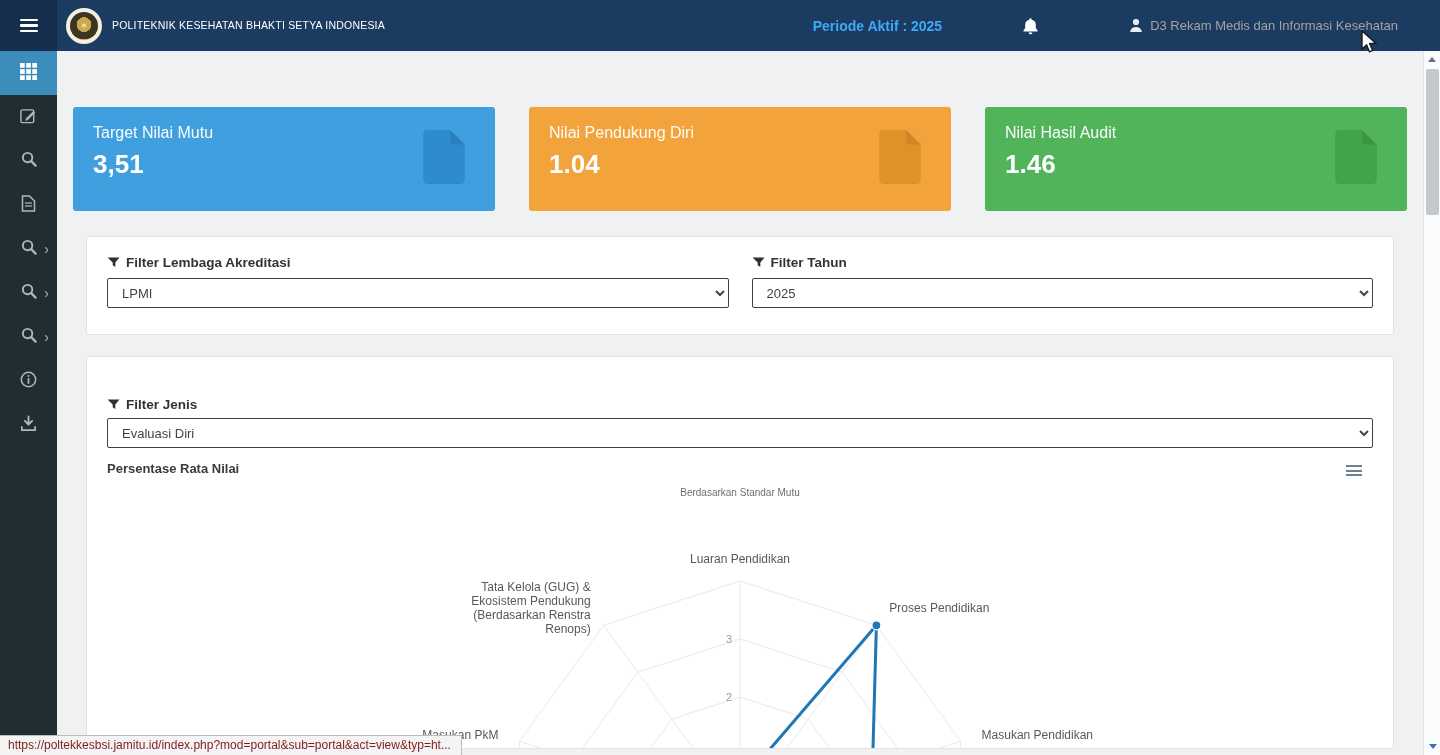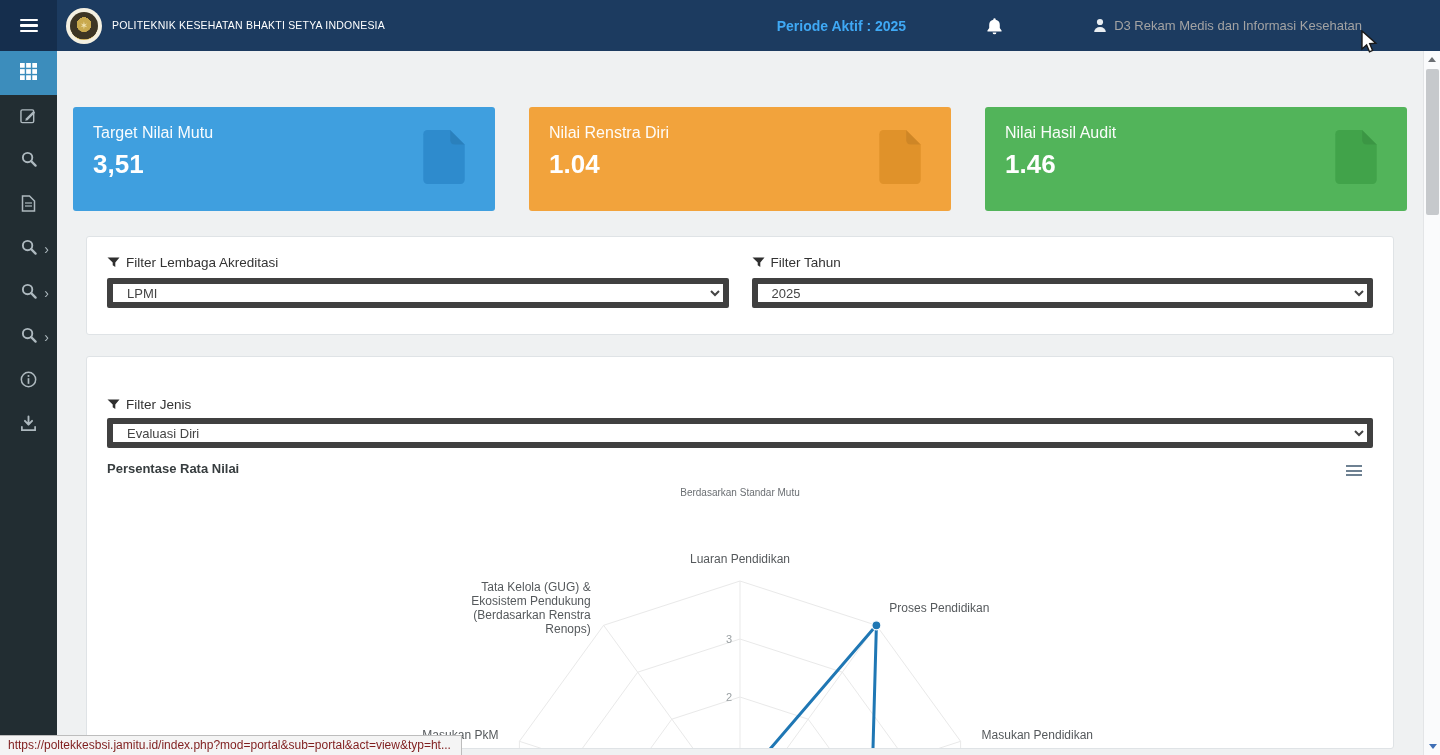--- a/index.html
+++ b/index.html
@@ -13,21 +13,21 @@
                 align-items: center; justify-content: center; gap: 3px; cursor: pointer; flex: none; }
   .nav-toggle i { width: 18px; height: 2.5px; background: #fff; border-radius: 1px; display: block; }
   .brand { display: flex; align-items: center; gap: 10px; padding-left: 9px; }
   .logo { width: 36px; height: 36px; border-radius: 50%; background: #f4f0e1; flex: none;
           display: flex; align-items: center; justify-content: center; }
   .logo .inner { width: 28px; height: 28px; border-radius: 50%;
           background: radial-gradient(circle at 50% 45%, #c9a94e 0 35%, #3d3524 36% 70%, #c9a94e 71%);
           display: flex; align-items: center; justify-content: center; color: #f2e4b3; font-size: 10px; }
   .brand-title { color: #f2f2f2; font-size: 15px; font-style: italic; font-weight: bold; line-height: 18px; }
   .brand-sub { color: #ffffff; font-size: 10.5px; letter-spacing: .2px; line-height: 13px; }
-  .nav-right { margin-left: auto; display: flex; align-items: center; padding-right: 78px; gap: 48px; }
+  .nav-right { margin-left: auto; display: flex; align-items: center; padding-right: 42px; gap: 48px; }
   .periode { font-size: 14px; font-weight: bold; margin-right: 32px; }
   .bell { margin-right: 42px; display: flex; cursor: pointer; }
   .user { display: flex; align-items: center; gap: 7px; color: #a3a3a3; font-size: 13px; cursor: pointer; }
 
   
   .sidebar { position: absolute; top: 51px; left: 0; width: 57px; height: 704px; background: #222d32; z-index: 20; }
   .sb-item { height: 44px; display: flex; align-items: center; justify-content: center;
              color: #aeb9bf; position: relative; cursor: pointer; }
   .sb-item.active { background: #3c8dbc; color: #ffffff; }
   .sb-ch { position: absolute; right: 8px; top: 50%; transform: translateY(-50%);
@@ -38,24 +38,24 @@
   .cards { display: flex; gap: 34px; margin: 56px 16px 0 16px; }
   .card { flex: 1; height: 104px; border-radius: 3px; position: relative; color: #fff;
           padding: 17px 20px; overflow: hidden; }
   .card-title { font-size: 16px; font-weight: 400; opacity: .97; }
   .card-value { font-size: 26px; font-weight: bold; margin-top: 7px; }
   .card-ic { position: absolute; right: 26px; top: 50%; transform: translateY(-50%); }
 
   .panel { background: #ffffff; border: 1px solid #dfe3e6; border-radius: 3px; margin: 0 29px; }
   .panel-filters { margin-top: 25px; padding: 18px 20px 26px; display: flex; gap: 23px; }
   .fcol { flex: 1; }
-  .flabel { display: flex; align-items: center; gap: 6px; font-size: 13.5px; font-weight: normal;
+  .flabel { display: flex; align-items: center; gap: 6px; font-size: 13.5px; font-weight: bold;
             color: #333; margin-bottom: 8px; }
   select { width: 100%; height: 30px; font-family: "Liberation Sans", sans-serif; font-size: 13px;
-           color: #444; border: 6px solid #404040; border-radius: 2px; padding: 0 10px; background: #fff; }
+           color: #444; border: 1px solid #404040; border-radius: 2px; padding: 0 10px; background: #fff; }
 
   .panel-chart { margin-top: 21px; padding: 40px 20px 0; height: 393px; overflow: hidden; }
   .panel-chart .flabel { margin-bottom: 6px; }
   .chart-wrap { position: relative; margin-top: 9px; height: 306px; }
   .chart-title { text-align: left; font-size: 13px; font-weight: bold; color: #373d3f; padding-top: 4px; }
   .chart-subtitle { text-align: center; font-size: 10px; color: #6b6f73; margin-top: 11px; }
   .chart-menu { position: absolute; top: 8px; right: 11px; width: 16px; cursor: pointer;
                 display: flex; flex-direction: column; gap: 2.5px; }
   .chart-menu i { height: 2px; background: #6e8192; display: block; }
   #radar-svg { position: absolute; top: 0; left: 0; }
@@ -192,21 +192,21 @@
       <div class="card-title">Target Nilai Mutu</div>
       <div class="card-value">3,51</div>
       <span class="card-ic" style="color: rgb(46, 139, 205);">
         <svg width="50" height="58" viewBox="0 0 48 56">
             <path d="M8 2h22l14 14v34a4 4 0 0 1-4 4H8a4 4 0 0 1-4-4V6a4 4 0 0 1 4-4z" fill="currentColor"></path>
             <path d="M30 2l14 14H34a4 4 0 0 1-4-4z" fill="rgba(0,0,0,0.08)"></path>
           </svg>
       </span>
     </div>
     <div class="card" style="background: rgb(242, 163, 60);">
-      <div class="card-title">Nilai Renstra Diri</div>
+      <div class="card-title">Nilai Pendukung Diri</div>
       <div class="card-value">1.04</div>
       <span class="card-ic" style="color: rgb(224, 146, 42);">
         <svg width="50" height="58" viewBox="0 0 48 56">
             <path d="M8 2h22l14 14v34a4 4 0 0 1-4 4H8a4 4 0 0 1-4-4V6a4 4 0 0 1 4-4z" fill="currentColor"></path>
             <path d="M30 2l14 14H34a4 4 0 0 1-4-4z" fill="rgba(0,0,0,0.08)"></path>
           </svg>
       </span>
     </div>
     <div class="card" style="background: rgb(82, 180, 90);">
       <div class="card-title">Nilai Hasil Audit</div>

